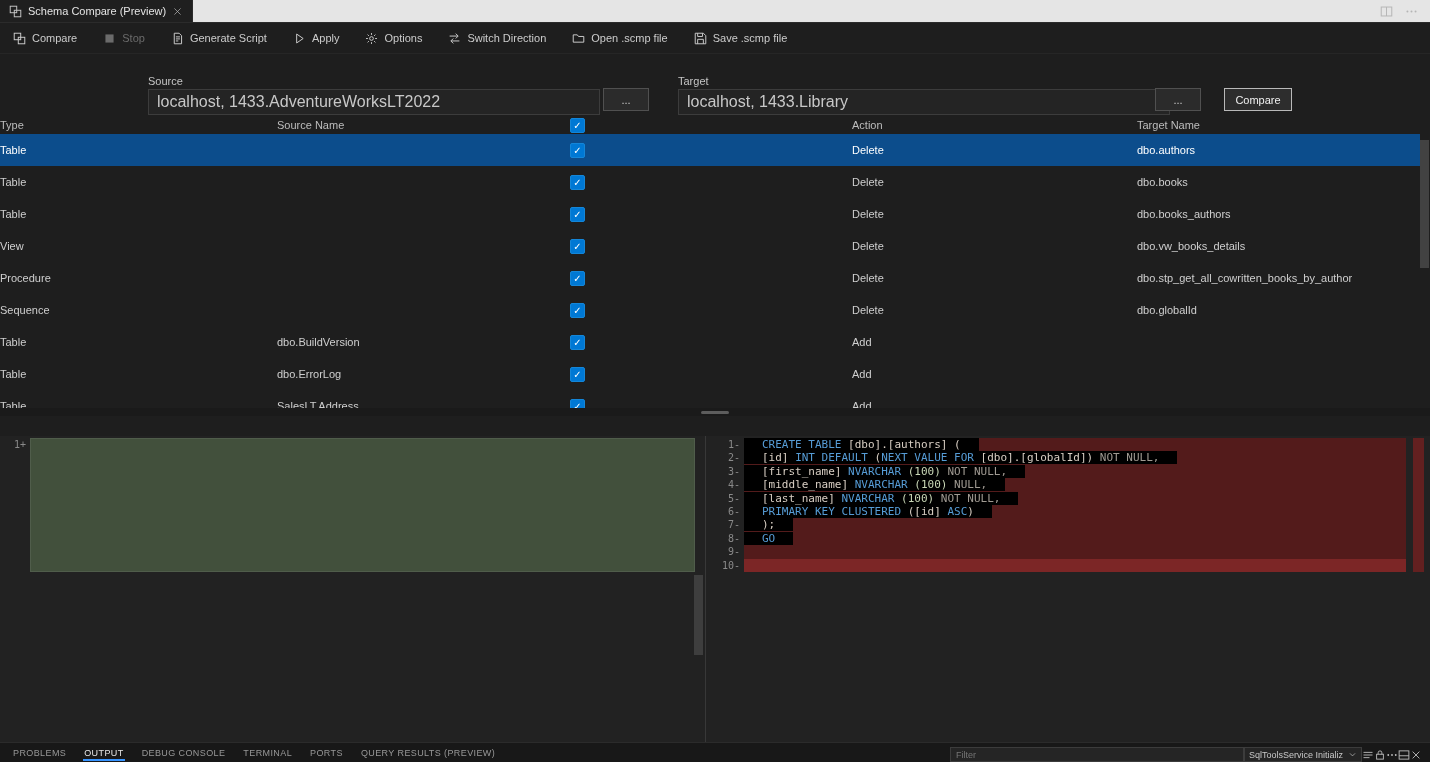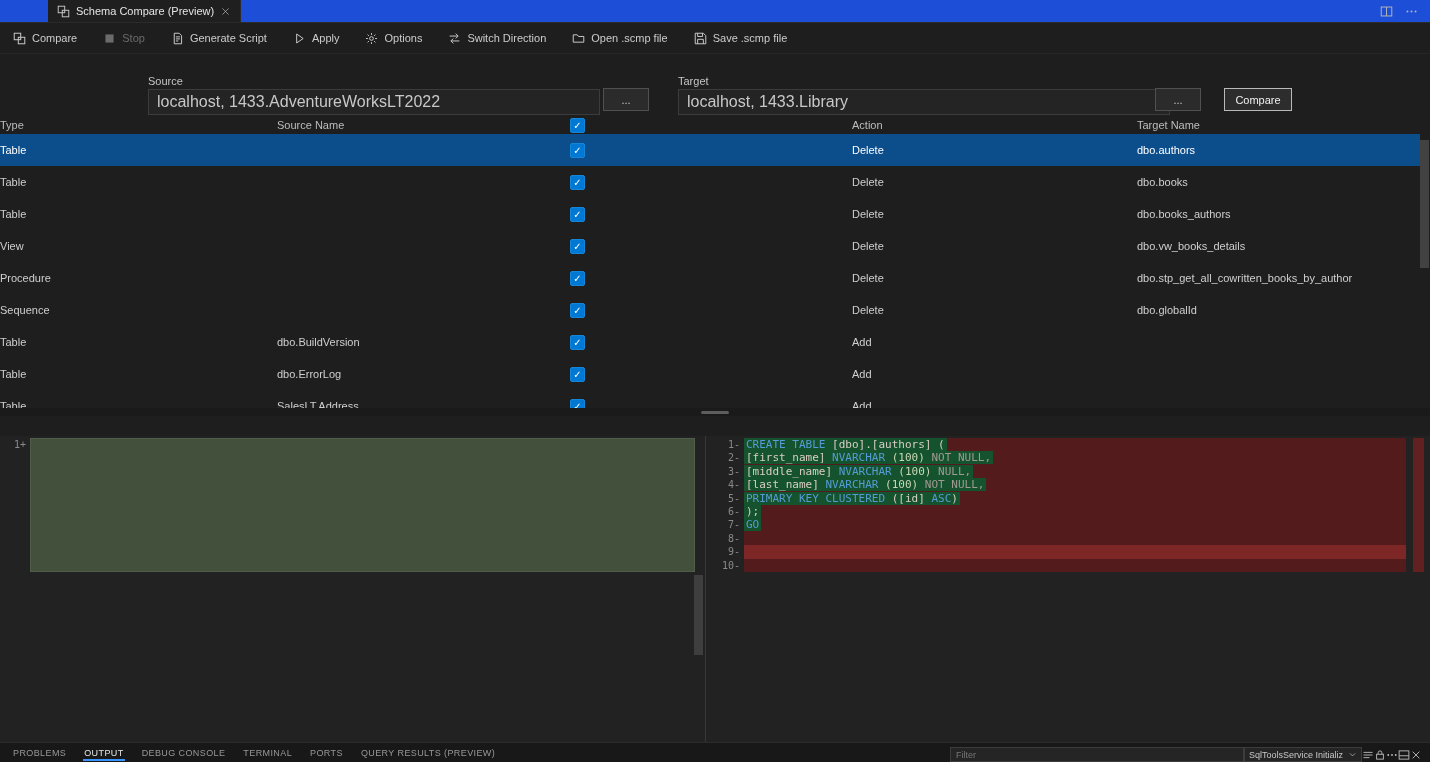--- a/index.html
+++ b/index.html
@@ -2,22 +2,22 @@
 <html><head>
 <meta charset="utf-8">
 <style>
   html,body{margin:0;padding:0;background:#0d0d0d;}
   .app{position:relative;width:1430px;height:762px;background:#1e1e1e;overflow:hidden;
        font-family:"Liberation Sans",sans-serif;color:#cccccc;}
   svg{display:block}
   .icon-btn svg,.tb-icon svg,.tab-icon svg,.sel-chevron svg{width:13px;height:13px;stroke-width:1.2;}
 
   
-  .tabbar{position:absolute;top:0;left:0;right:0;height:22px;background:#1d4ed8;
-          border-bottom:1px solid #2b2b2b;display:flex;align-items:stretch;padding-left:48px;}
+  .tabbar{position:absolute;top:0;left:0;right:0;height:22px;background:#e5e5e5;
+          border-bottom:1px solid #2b2b2b;display:flex;align-items:stretch;}
   .tab{display:flex;align-items:center;gap:6px;padding:0 9px;background:#1f1f1f;
        border-right:1px solid #2b2b2b;font-size:11px;color:#e4e4e4;}
   .tab-icon{color:#c5c5c5}
   .tab-close{color:#bbbbbb;display:flex;align-items:center}
   .tab-close svg{width:11px;height:11px}
   .tabbar-actions{margin-left:auto;display:flex;align-items:center;gap:12px;padding-right:12px;color:#b5b5b5;}
 
   
   .toolbar{position:absolute;top:23px;left:0;right:0;height:30px;display:flex;align-items:center;
            padding-left:4px;background:#1e1e1e;border-bottom:1px solid #262626;}
@@ -69,21 +69,21 @@
         font-family:"DejaVu Sans Mono",monospace;font-size:11px;background:#222222}
   .diff-left{width:706px;position:relative;border-right:1px solid #383838;box-sizing:border-box}
   .diff-right{flex:1;position:relative}
   .gutter{position:absolute;top:2px;color:#8a8a8a;font-size:10px;line-height:13.4px;text-align:right;white-space:pre}
   .diff-left .gutter{left:0;width:26px}
   .diff-right .gutter{left:0;width:34px}
   .left-block{position:absolute;left:30px;top:2px;right:10px;height:134px;background:#42503c;
               border:1px solid rgba(255,255,255,0.08);box-sizing:border-box}
   .right-block{position:absolute;left:38px;top:2px;right:24px;height:134px;background:#531b1b}
   .line{height:13.4px;line-height:13.4px;white-space:pre;overflow:hidden}
-  .line .hl{background:#14532d;padding:0 2px}
+  .line .hl{background:#000000;padding:0 18px}
   .line.fullbar{background:#7c2626}
   .tk-kw{color:#569cd6}
   .tk-txt{color:#d9cfc4}
   .tk-num{color:#c9d7b6}
   .tk-dim{color:#a09a92}
   .scroll-thumb{position:absolute;background:#3e3e3e}
   .scroll-thumb.left{right:2px;top:139px;width:9px;height:80px}
   .overview{position:absolute;right:6px;top:2px;width:11px;height:134px;background:#632020}
 
   
@@ -317,20 +317,21 @@
   <div class="diff">
     <div class="diff-left">
       <div class="gutter" id="left-gutter"><div class="line">1+</div></div>
       <div class="left-block"></div>
       <div class="scroll-thumb left"></div>
     </div>
     <div class="diff-right">
       <div class="gutter" id="right-gutter"><div class="line">1-</div><div class="line">2-</div><div class="line">3-</div><div class="line">4-</div><div class="line">5-</div><div class="line">6-</div><div class="line">7-</div><div class="line">8-</div><div class="line">9-</div><div class="line">10-</div></div>
       <div class="right-block" id="right-body">
           <div class="line"><span class="hl"><span class="tk-kw">CREATE TABLE </span><span class="tk-txt">[dbo].[authors] (</span></span></div>
+          <div class="line"><span class="hl"><span class="tk-txt">[id] </span><span class="tk-kw">INT DEFAULT </span><span class="tk-txt">(</span><span class="tk-kw">NEXT VALUE FOR </span><span class="tk-txt">[dbo].[globalId]) </span><span class="tk-dim">NOT NULL,</span></span></div>
           <div class="line"><span class="hl"><span class="tk-txt">[first_name] </span><span class="tk-kw">NVARCHAR </span><span class="tk-num">(100) </span><span class="tk-dim">NOT NULL,</span></span></div>
           <div class="line"><span class="hl"><span class="tk-txt">[middle_name] </span><span class="tk-kw">NVARCHAR </span><span class="tk-num">(100) </span><span class="tk-dim">NULL,</span></span></div>
           <div class="line"><span class="hl"><span class="tk-txt">[last_name] </span><span class="tk-kw">NVARCHAR </span><span class="tk-num">(100) </span><span class="tk-dim">NOT NULL,</span></span></div>
           <div class="line"><span class="hl"><span class="tk-kw">PRIMARY KEY CLUSTERED </span><span class="tk-txt">([id] </span><span class="tk-kw">ASC</span><span class="tk-txt">)</span></span></div>
           <div class="line"><span class="hl"><span class="tk-txt">);</span></span></div>
           <div class="line"><span class="hl"><span class="tk-kw">GO</span></span></div>
           <div class="line"></div>
           <div class="line fullbar"></div>
         </div>
       <div class="overview"></div>

